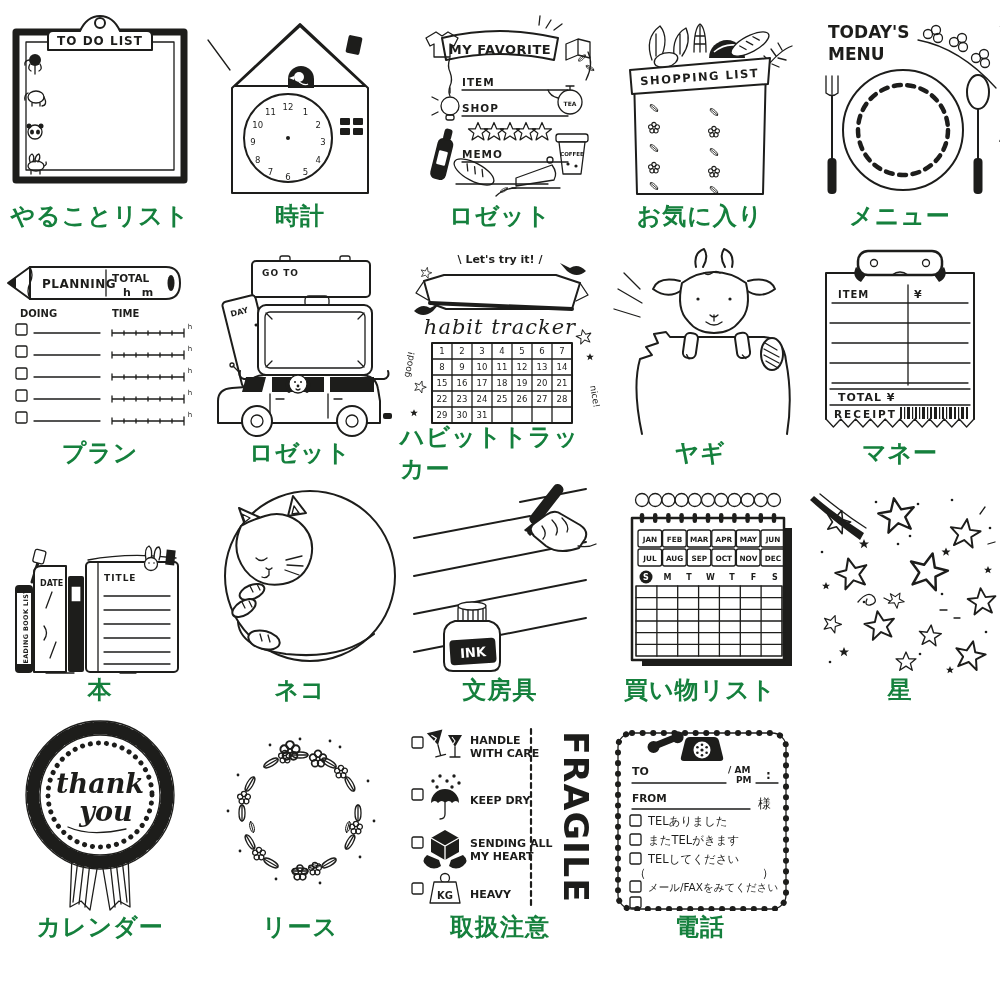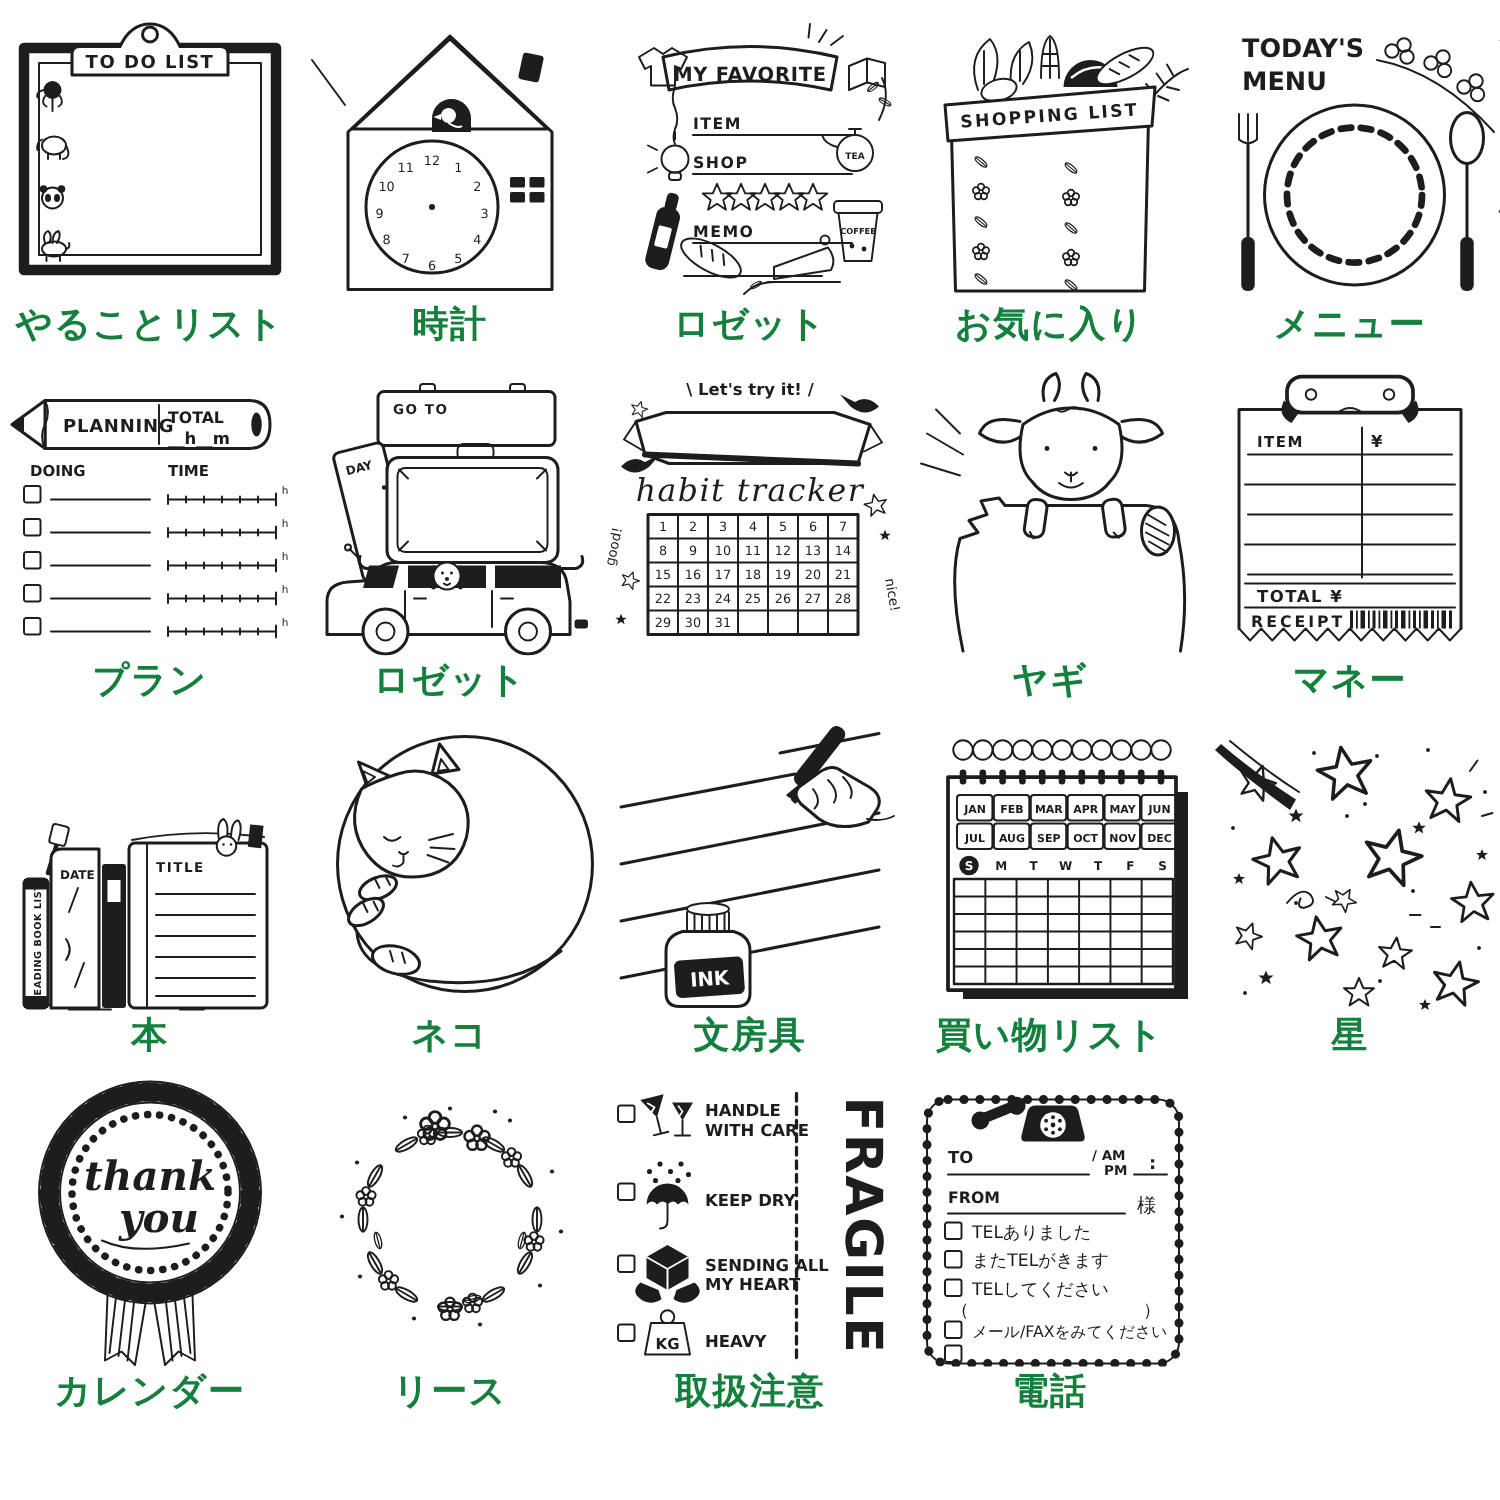--- a/index.html
+++ b/index.html
@@ -427,20 +427,21 @@
               <text x="102" y="165" class="hn">25</text>
               <text x="122" y="165" class="hn">26</text>
               <text x="142" y="165" class="hn">27</text>
               <text x="162" y="165" class="hn">28</text>
        <text x="42" y="181" class="hn">29</text>
               <text x="62" y="181" class="hn">30</text>
               <text x="82" y="181" class="hn">31</text>
      </g>
    </svg>
         </div>
+   <div class="label">ハビットトラッカー</div>
   </div>
 
   <div class="cell">
    <div class="art">
           <svg viewBox="0 0 200 200">
      <path class="s1" d="M18,52 l24,14 M14,72 l26,8 M24,36 l16,16"></path>
      <path class="sf" d="M42,197 Q32,150 40,122 L52,118 L46,110 L58,106 L54,97 L66,95 L70,100 H164 Q184,102 186,124 Q193,160 187,197"></path>
      <g>
        <ellipse cx="172" cy="117" rx="11" ry="16" class="sf"></ellipse>
        <path class="s1" d="M165,106 l12,7 M164,112 l15,8 M164,118 l15,8 M166,124 l12,7"></path>

